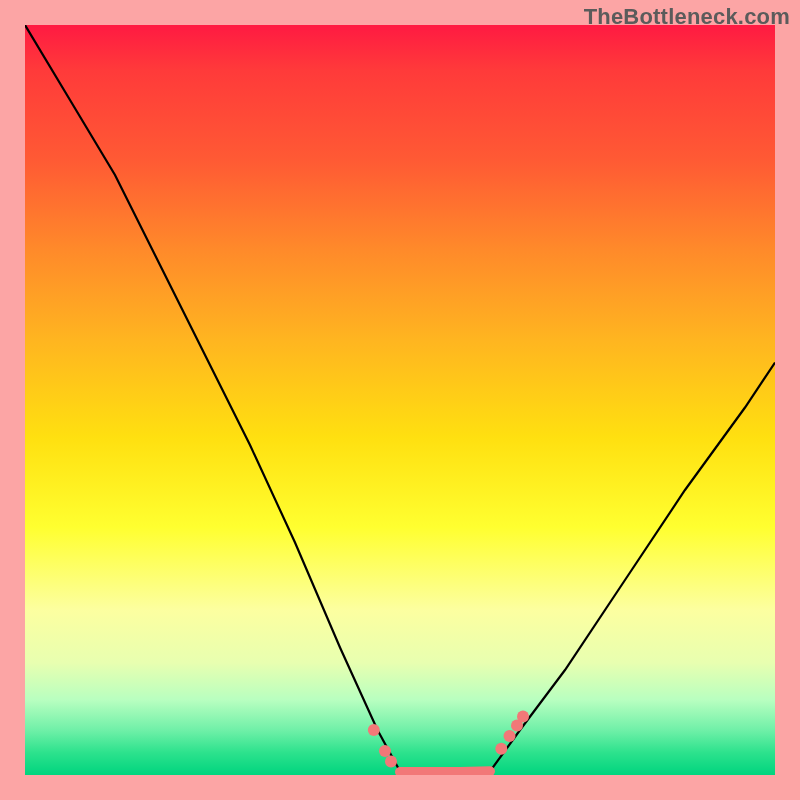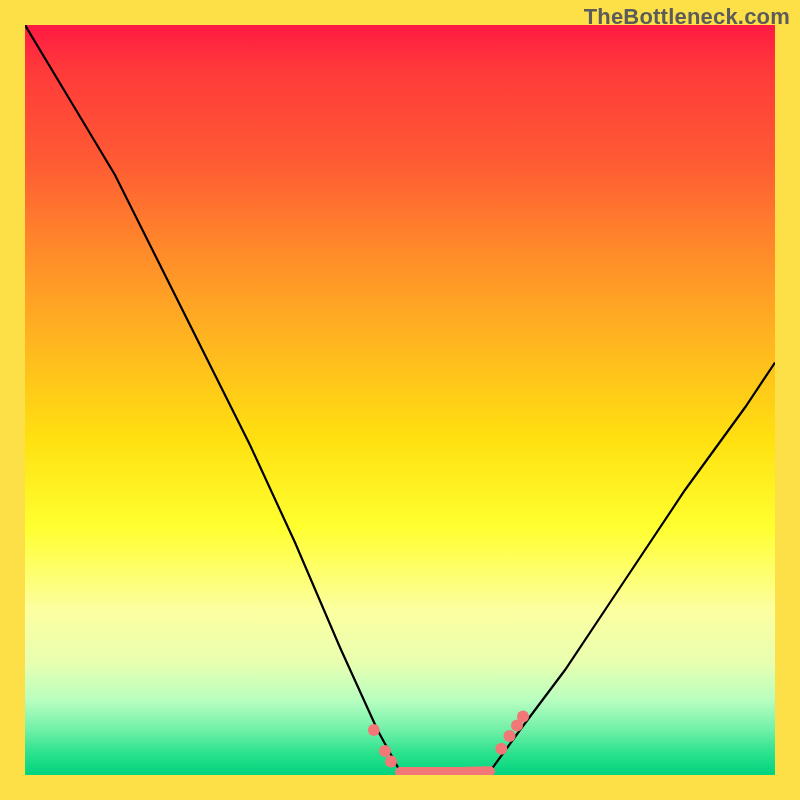--- a/index.html
+++ b/index.html
@@ -1,21 +1,21 @@
 <!DOCTYPE html>
 <html><head>
 <meta charset="utf-8">
 <style>
   * { margin: 0; padding: 0; box-sizing: border-box; }
   html, body { width: 800px; height: 800px; overflow: hidden; background: #fff; }
   .frame {
     position: relative;
     width: 800px;
     height: 800px;
-    background: #fde047;
+    background: #fca5a5;
   }
   .plot-area {
     position: absolute;
     left: 25px;
     top: 25px;
     width: 750px;
     height: 750px;
     background: linear-gradient(to bottom,
       #ff1a42 0%,
       #ff3a3a 6%,

